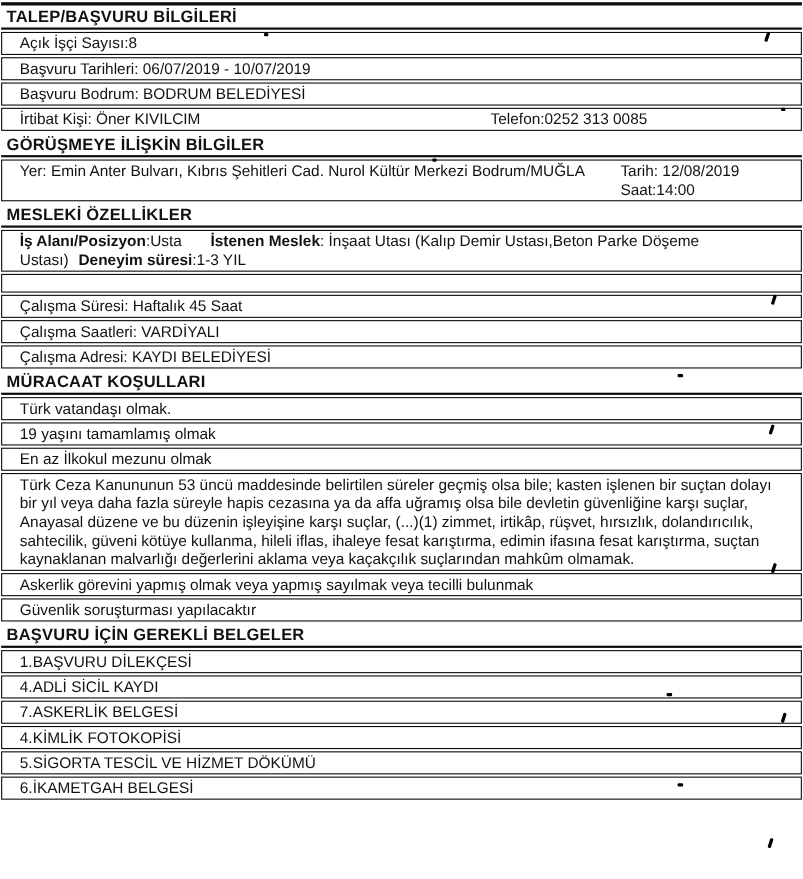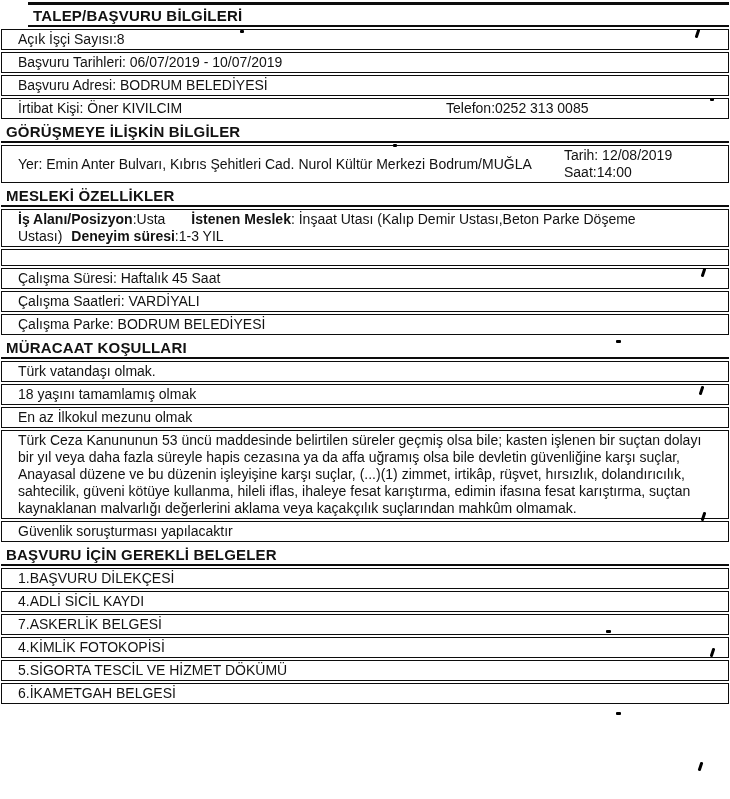--- a/index.html
+++ b/index.html
@@ -18,31 +18,31 @@
   
   .section-header {
     font-weight: bold;
     font-size: 15px;
     line-height: 17px;
     padding: 2px 5px 1px 5px;
     border-bottom: 2.5px solid #0c0c0c;
     margin-bottom: 2px;
     letter-spacing: 0.2px;
   }
-  .section-header.first { border-top: 3px solid #0c0c0c; margin-left: 27px; }
+  .section-header.first { border-top: 3px solid #0c0c0c; }
   
   .row {
     border: 1.5px solid #0c0c0c;
     padding: 1px 16px;
     margin-bottom: 2px;
     background: #ffffff;
     min-height: 17px;
   }
   .row.empty { min-height: 13px; }
-  .two-col { display: flex; align-items: center; }
+  .two-col { display: flex; }
   .two-col .left { flex: 1 1 auto; white-space: nowrap; overflow: hidden; }
   .two-col .right { flex: 0 0 148px; }
   .irtibat-left { display: inline-block; width: 428px; vertical-align: top; }
   .bold { font-weight: bold; }
   .istenen-label { margin-left: 26px; }
   .deneyim-label { margin-left: 9px; }
   
   .tick {
     position: absolute;
     width: 3px; height: 9px;
@@ -58,21 +58,21 @@
   }
 </style>
 </head>
 <body>
 
 <div class="page">
 
   <div class="section-header first">TALEP/BAŞVURU BİLGİLERİ</div>
   <div class="row">Açık İşçi Sayısı:8</div>
   <div class="row">Başvuru Tarihleri: 06/07/2019 - 10/07/2019</div>
-  <div class="row">Başvuru Adresi: BODRUM BELEDİYESİ</div>
+  <div class="row">Başvuru Bodrum: BODRUM BELEDİYESİ</div>
   <div class="row">
     <span class="irtibat-left">İrtibat Kişi: Öner KIVILCIM</span><span>Telefon:0252 313 0085</span>
   </div>
 
   <div class="section-header">GÖRÜŞMEYE İLİŞKİN BİLGİLER</div>
   <div class="row two-col">
     <div class="left">Yer: Emin Anter Bulvarı, Kıbrıs Şehitleri Cad. Nurol Kültür Merkezi Bodrum/MUĞLA</div>
     <div class="right">
       <div>Tarih: 12/08/2019</div>
       <div>Saat:14:00</div>
@@ -80,27 +80,28 @@
   </div>
 
   <div class="section-header">MESLEKİ ÖZELLİKLER</div>
   <div class="row">
     <span class="bold">İş Alanı/Posizyon</span><span>:Usta</span><span class="bold istenen-label">İstenen Meslek</span><span>: İnşaat Utası (Kalıp Demir Ustası,Beton Parke Döşeme Ustası)</span><span class="bold deneyim-label">Deneyim süresi</span><span>:1-3 YIL</span>
   </div>
   <div class="row empty"></div>
 
   <div class="row">Çalışma Süresi: Haftalık 45 Saat</div>
   <div class="row">Çalışma Saatleri: VARDİYALI</div>
-  <div class="row">Çalışma Parke: BODRUM BELEDİYESİ</div>
+  <div class="row">Çalışma Adresi: KAYDI BELEDİYESİ</div>
 
   <div class="section-header">MÜRACAAT KOŞULLARI</div>
   <div class="row">Türk vatandaşı olmak.</div>
-  <div class="row">18 yaşını tamamlamış olmak</div>
+  <div class="row">19 yaşını tamamlamış olmak</div>
   <div class="row">En az İlkokul mezunu olmak</div>
   <div class="row">Türk Ceza Kanununun 53 üncü maddesinde belirtilen süreler geçmiş olsa bile; kasten işlenen bir suçtan dolayı bir yıl veya daha fazla süreyle hapis cezasına ya da affa uğramış olsa bile devletin güvenliğine karşı suçlar, Anayasal düzene ve bu düzenin işleyişine karşı suçlar, (...)(1) zimmet, irtikâp, rüşvet, hırsızlık, dolandırıcılık, sahtecilik, güveni kötüye kullanma, hileli iflas, ihaleye fesat karıştırma, edimin ifasına fesat karıştırma, suçtan kaynaklanan malvarlığı değerlerini aklama veya kaçakçılık suçlarından mahkûm olmamak.</div>
+  <div class="row">Askerlik görevini yapmış olmak veya yapmış sayılmak veya tecilli bulunmak</div>
   <div class="row">Güvenlik soruşturması yapılacaktır</div>
 
   <div class="section-header">BAŞVURU İÇİN GEREKLİ BELGELER</div>
   <div class="row">1.BAŞVURU DİLEKÇESİ</div>
   <div class="row">4.ADLİ SİCİL KAYDI</div>
   <div class="row">7.ASKERLİK BELGESİ</div>
   <div class="row">4.KİMLİK FOTOKOPİSİ</div>
   <div class="row">5.SİGORTA TESCİL VE HİZMET DÖKÜMÜ</div>
   <div class="row">6.İKAMETGAH BELGESİ</div>
 

